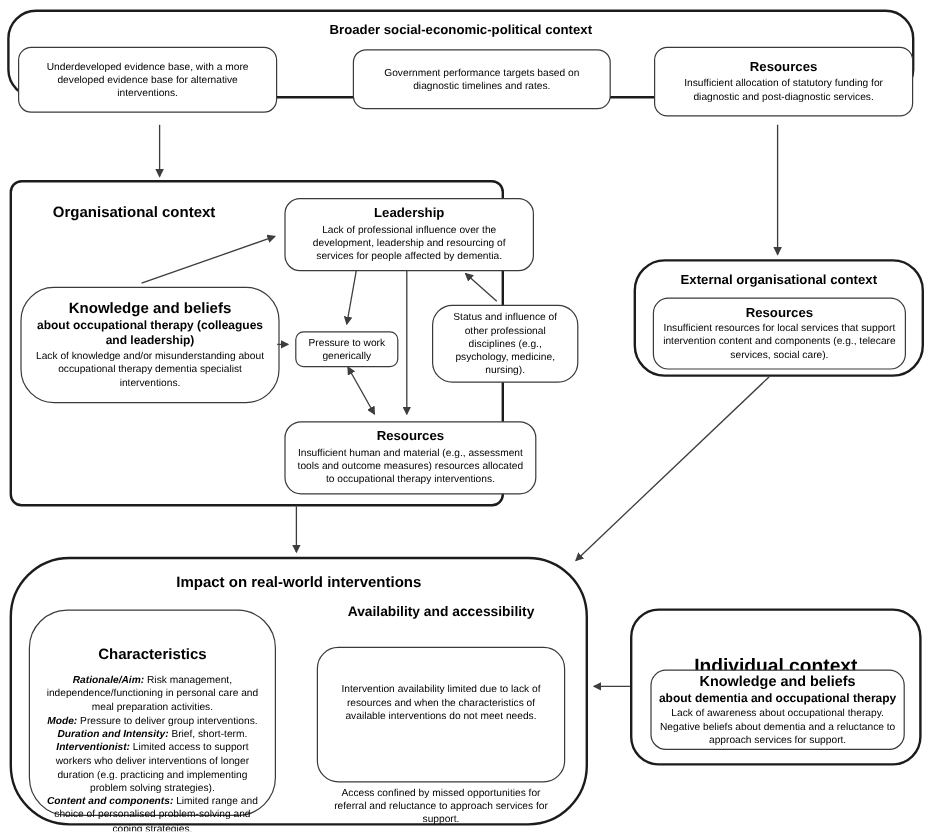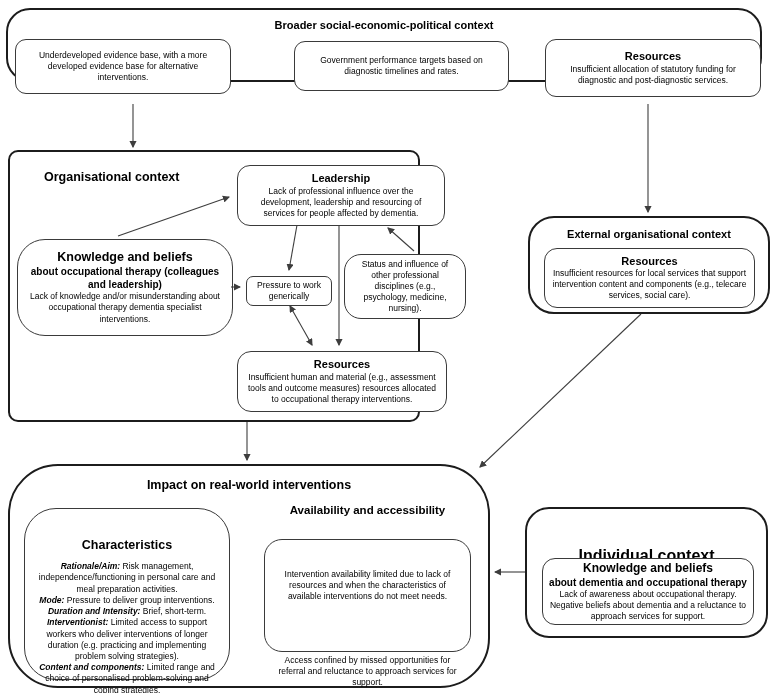--- a/index.html
+++ b/index.html
@@ -71,21 +71,21 @@
     <div class="box" style="left:7px; top:87px; width:216px; height:97px; border-radius:28px; padding:4px 10px;">
       <div class="box-title-lg">Knowledge and beliefs</div>
       <div class="sub">about occupational therapy (colleagues and leadership)</div>
       <div class="body">Lack of knowledge and/or misunderstanding about occupational therapy dementia specialist interventions.</div>
     </div>
 
     <div class="box body" style="left:236px; top:124px; width:86px; height:30px; border-radius:7px; padding:1px 4px;">
       <span>Pressure to work generically</span>
     </div>
 
-    <div class="box body" style="left:334px; top:102px; width:122px; height:65px; border-radius:17px; padding:2px 8px;">
+    <div class="box body" style="left:350px; top:102px; width:122px; height:65px; border-radius:17px; padding:2px 8px;">
       <span>Status and influence of other professional disciplines (e.g., psychology, medicine, nursing).</span>
     </div>
 
     <div class="box" style="left:227px; top:199px; width:210px; height:61px; border-radius:14px; padding:2px 8px;">
       <div class="box-title">Resources</div>
       <div class="body">Insufficient human and material (e.g., assessment tools and outcome measures) resources allocated to occupational therapy interventions.</div>
     </div>
   </div>
 
   <div class="ctr" style="left:528px; top:216px; width:242px; height:98px; border-radius:26px;">

